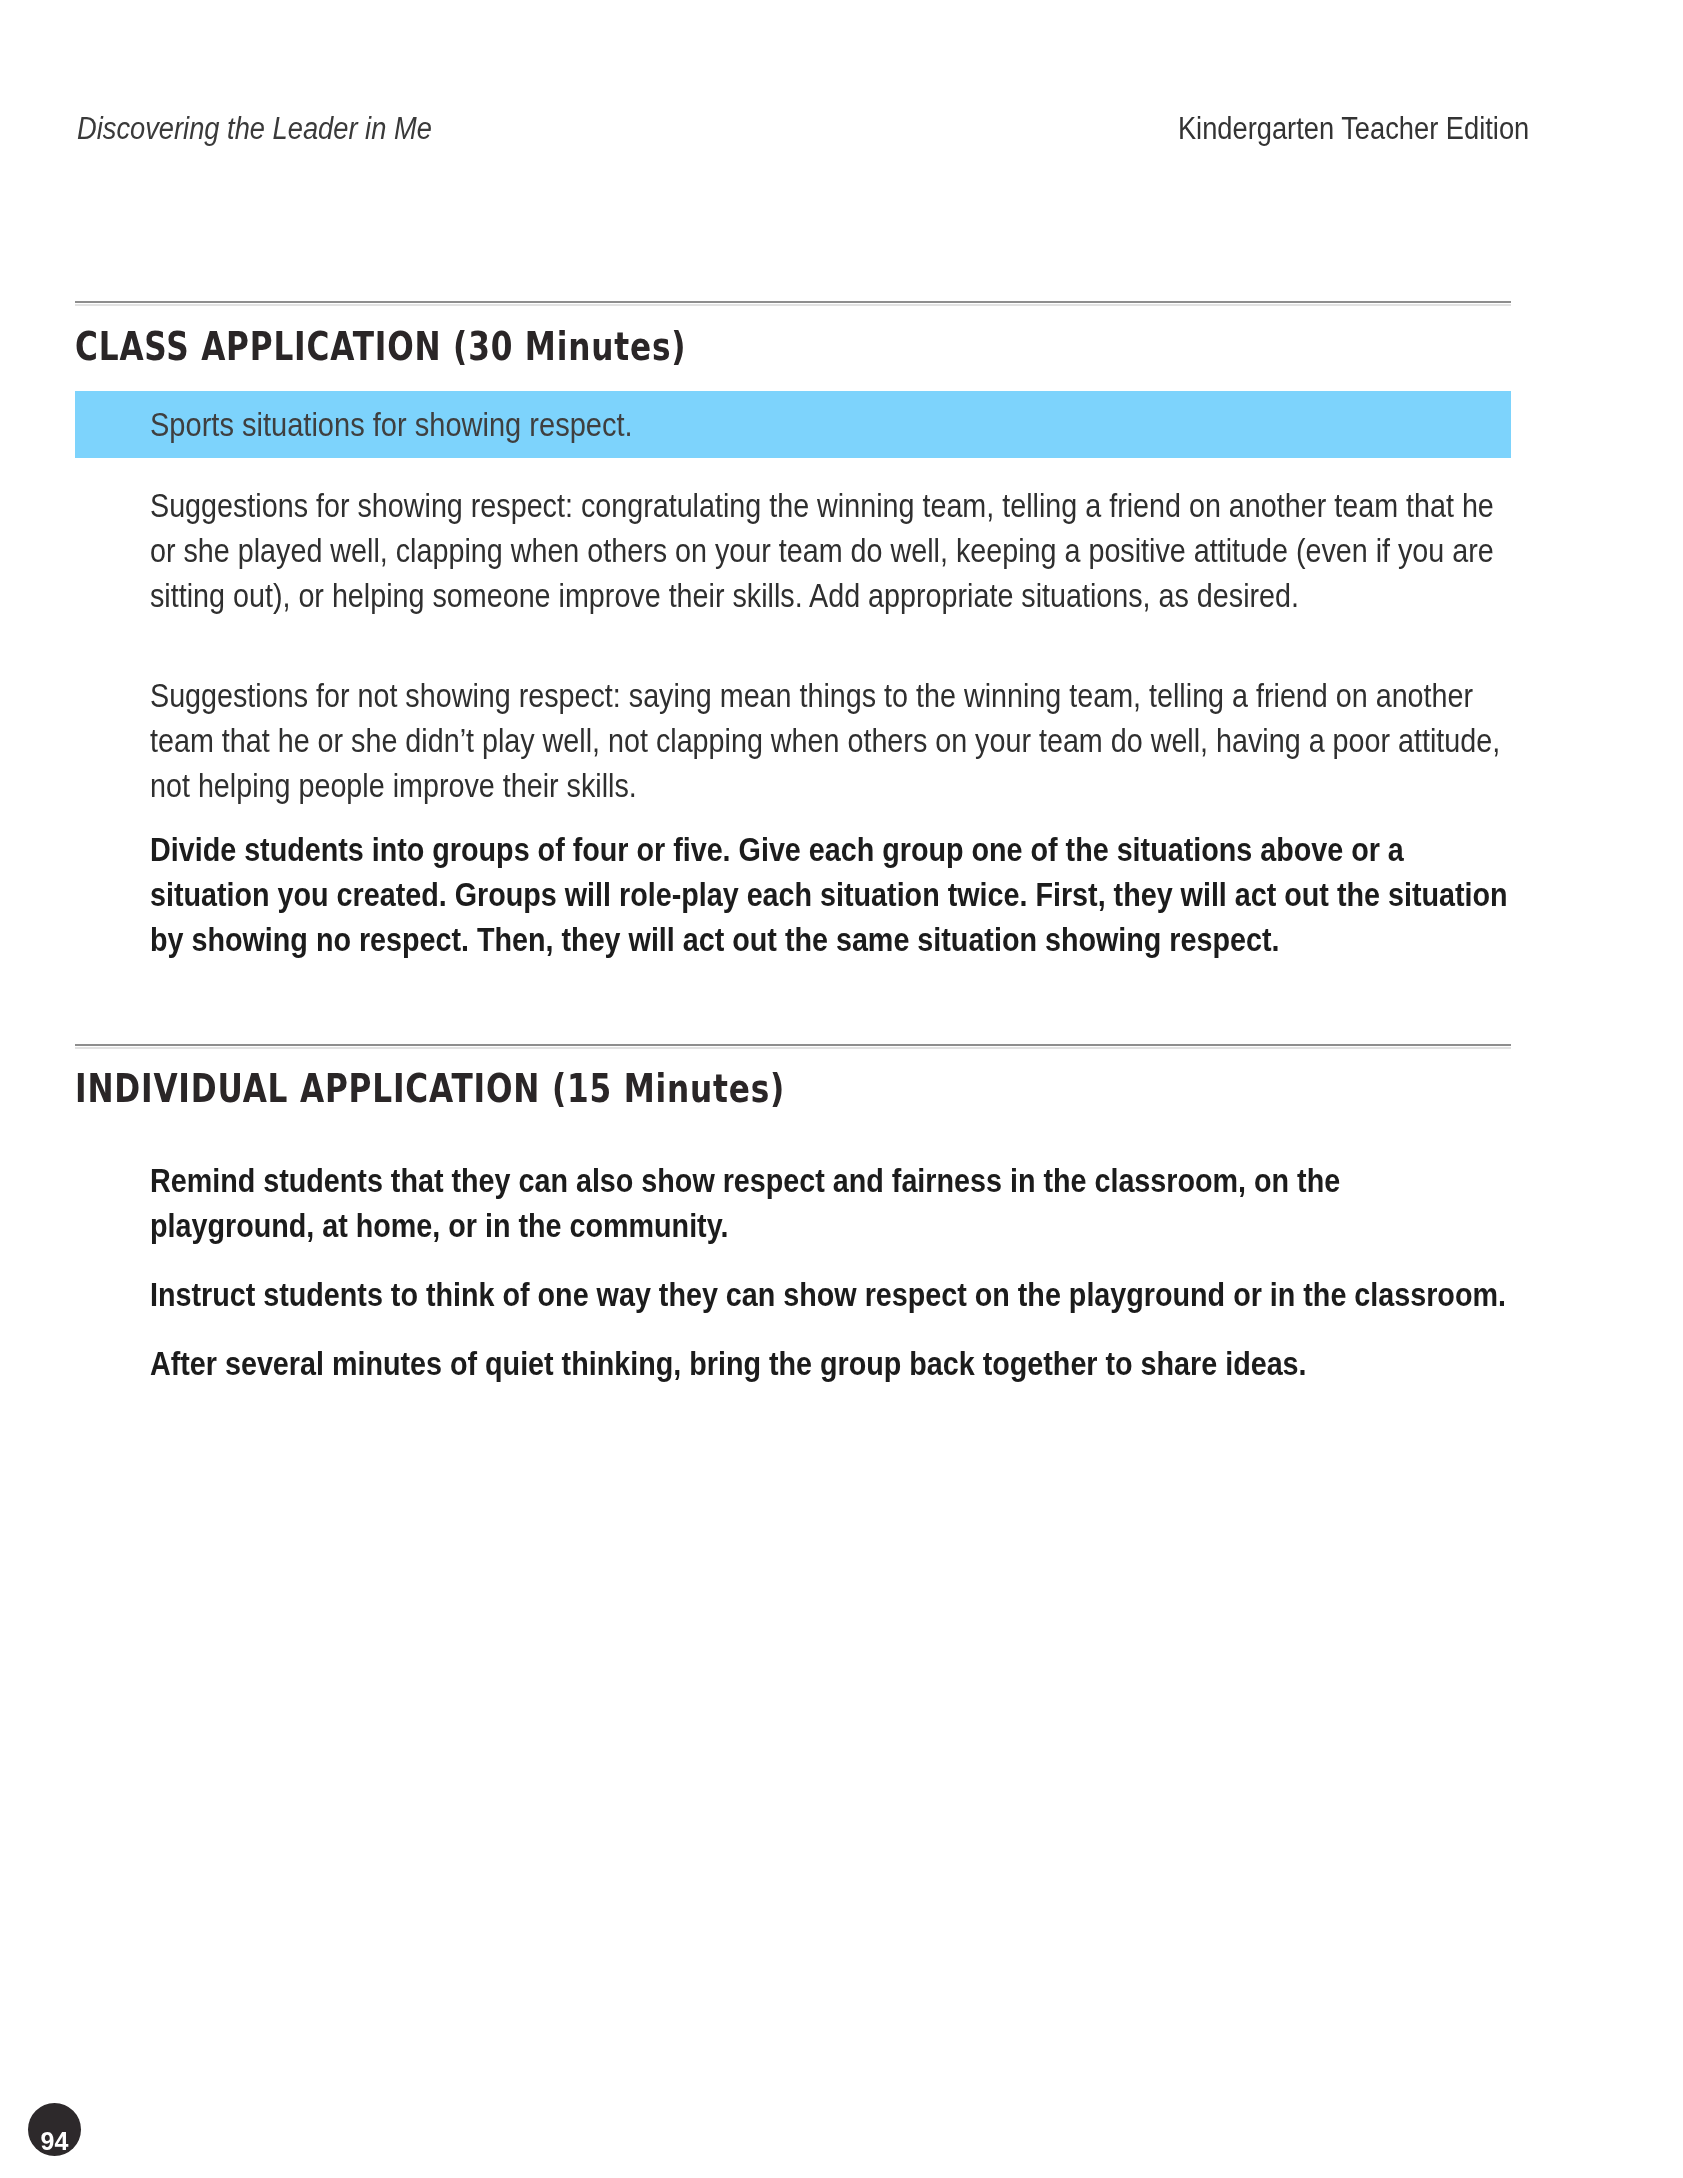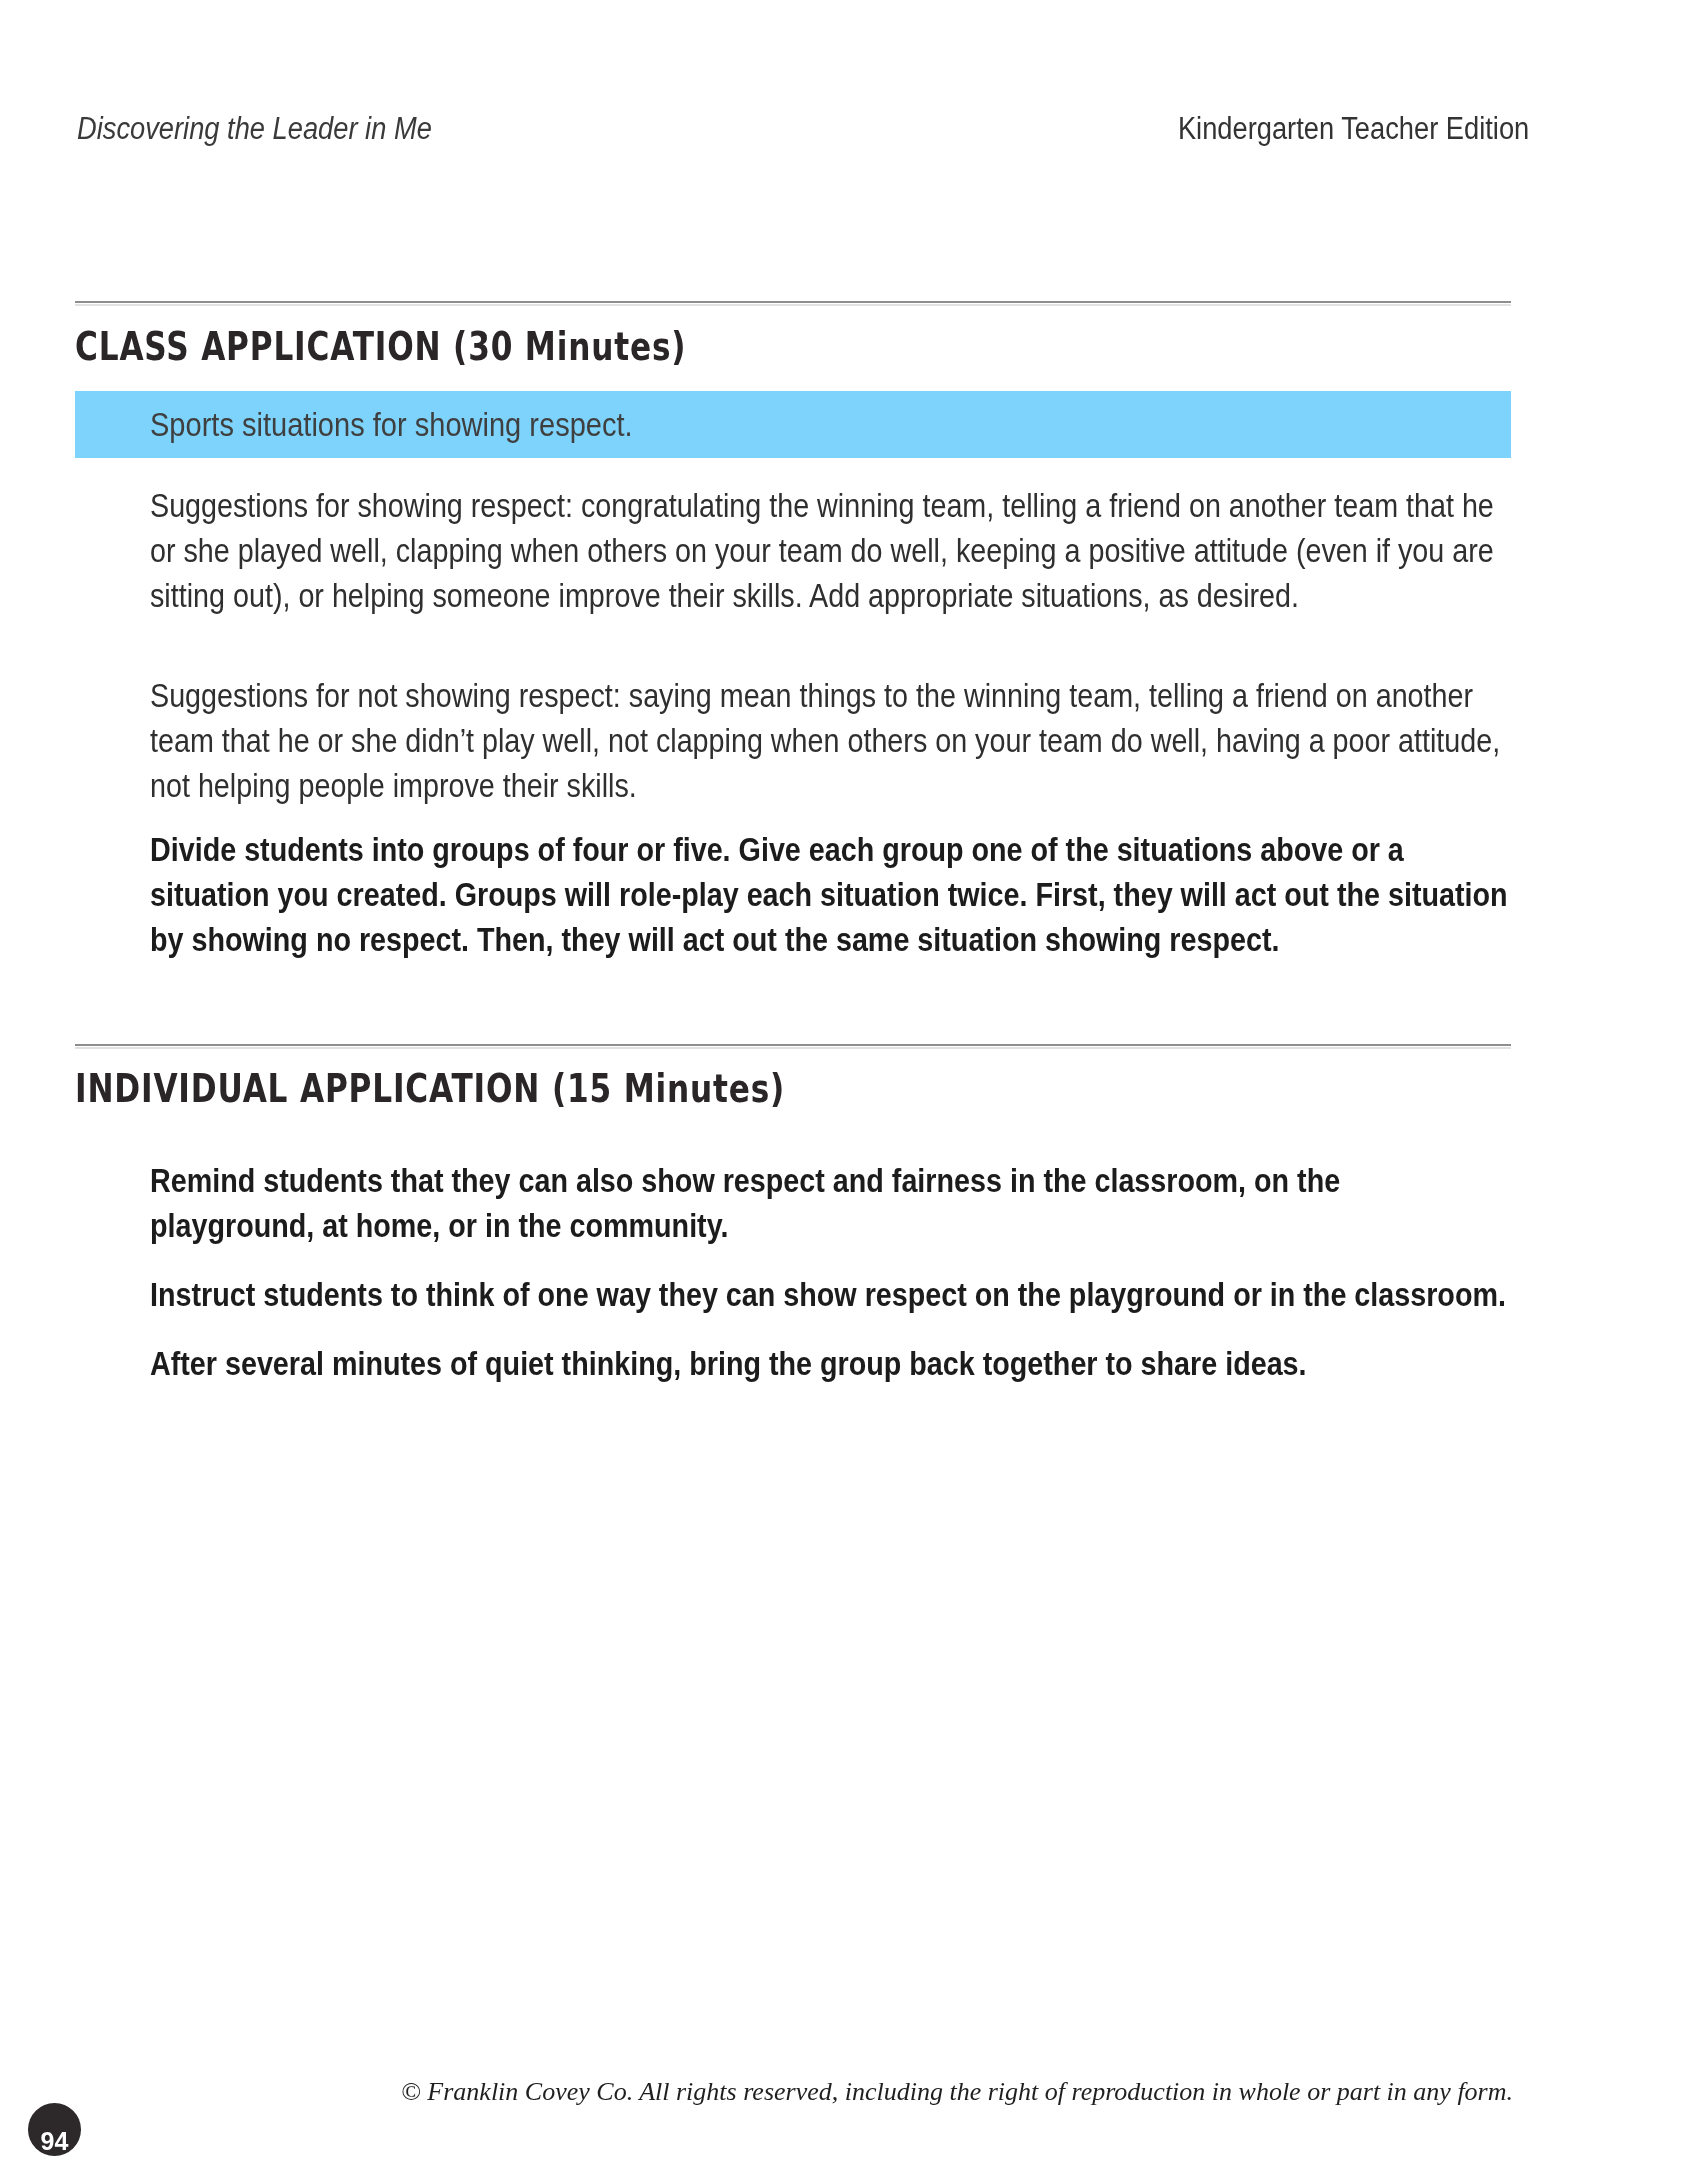--- a/index.html
+++ b/index.html
@@ -164,20 +164,19 @@
   <div class="rule rule-2"></div>
 
   <div class="section-heading heading-individual">INDIVIDUAL APPLICATION (15 Minutes)</div>
 
   <div class="para bold para-remind">Remind students that they can also show respect and fairness in the classroom, on the playground, at home, or in the community.</div>
 
   <div class="para bold para-instruct">Instruct students to think of one way they can show respect on the playground or in the classroom.</div>
 
   <div class="para bold para-after">After several minutes of quiet thinking, bring the group back together to share ideas.</div>
 
-  <div class="footer-copyright">© Franklin Covey Co. All rights reserved, including the right of reproduction in whole or part in any form.</div>
 
   <div class="page-badge">
     <span>94</span>
   </div>
 
 </div>
 
 
 </body></html>

